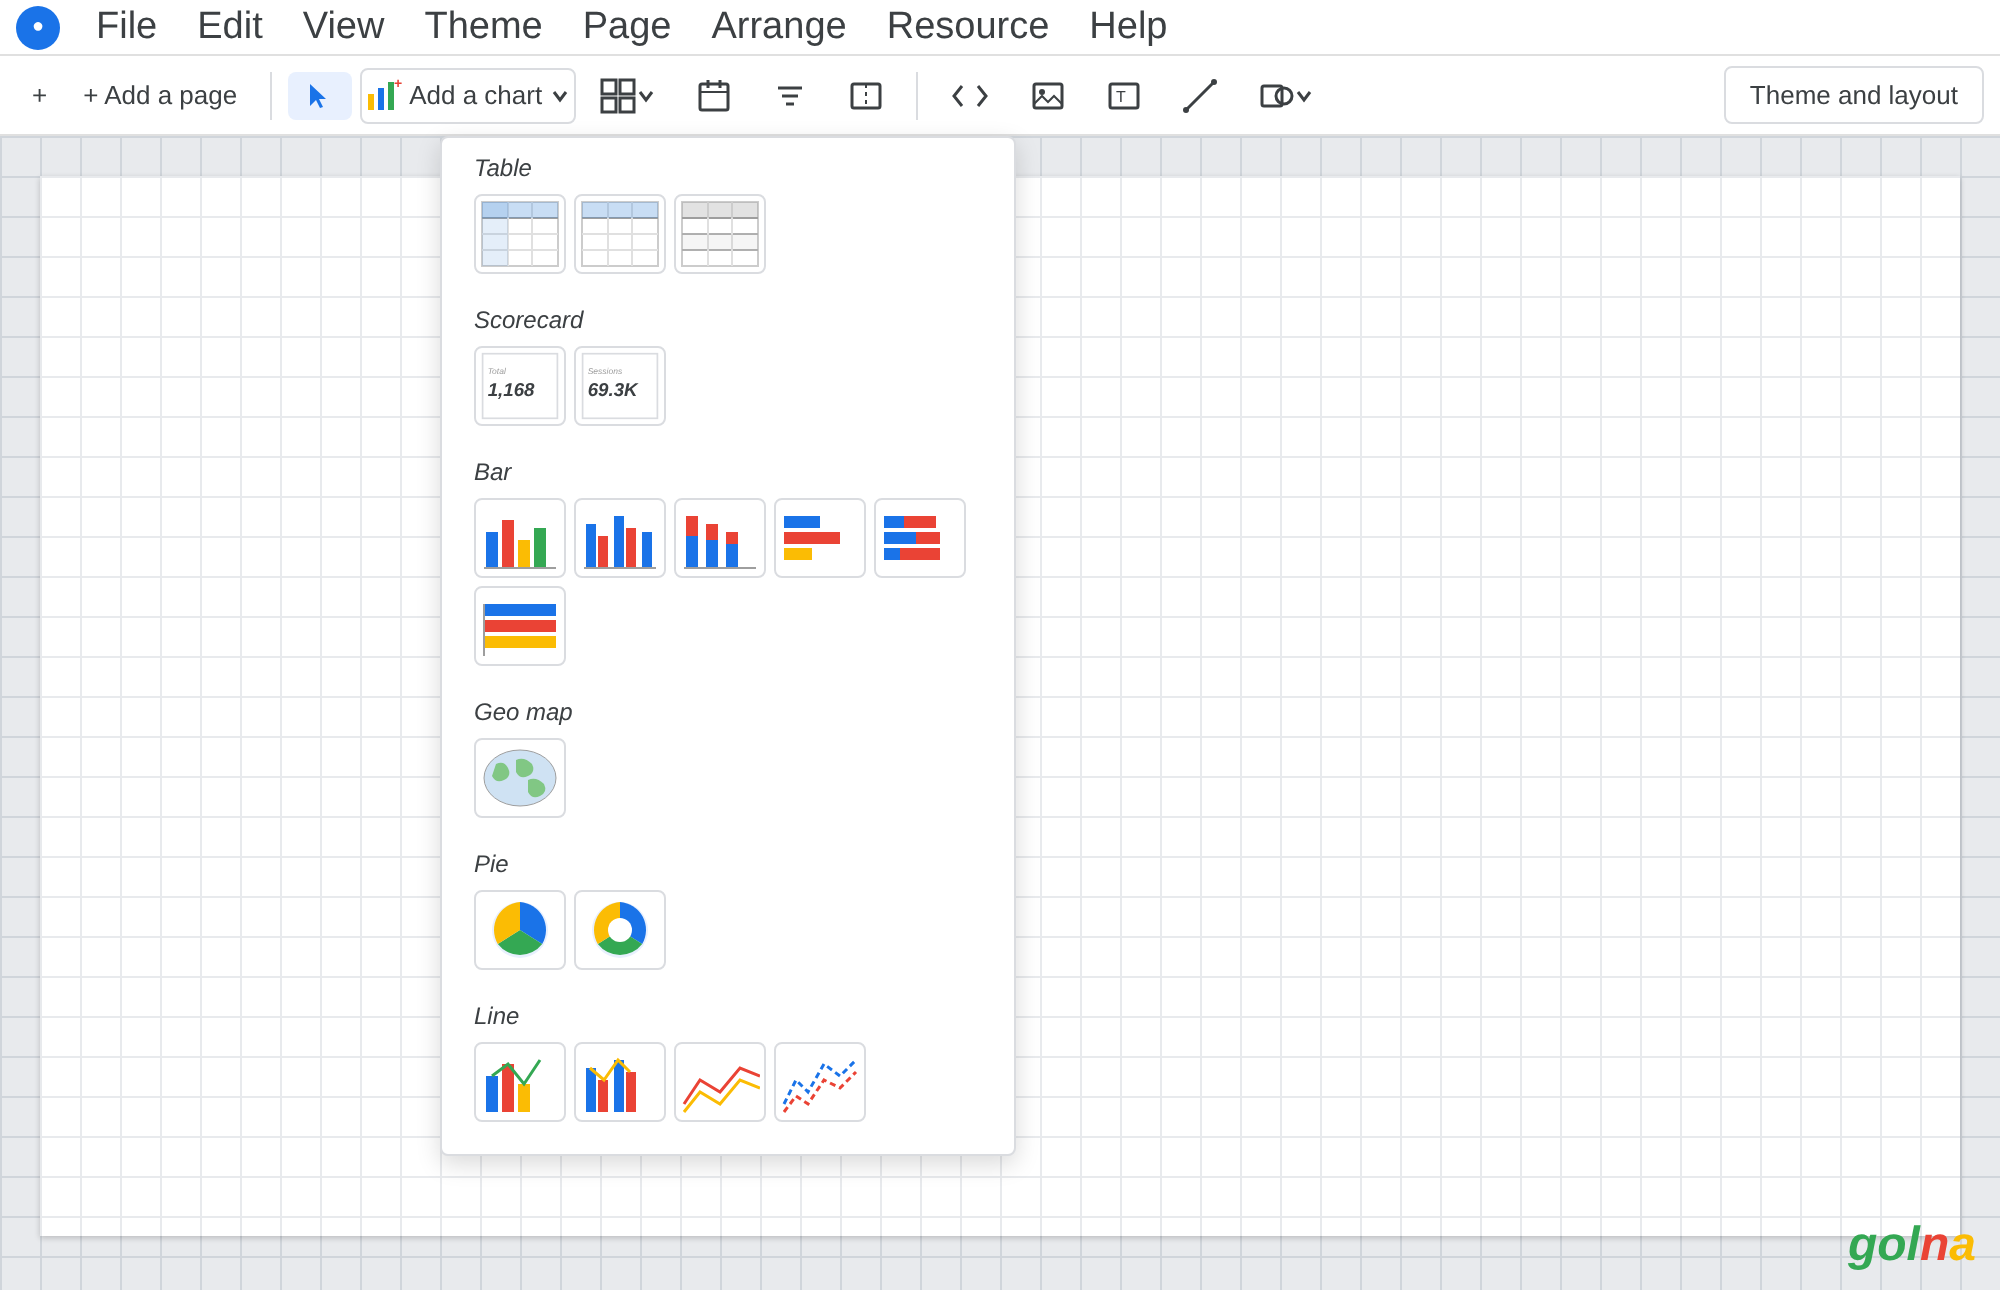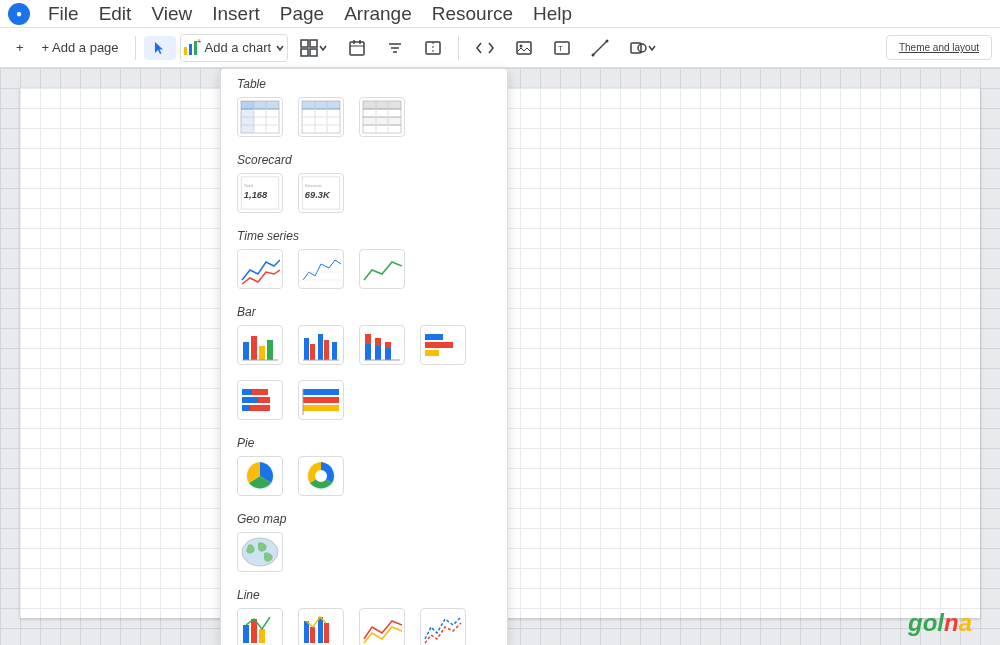--- a/index.html
+++ b/index.html
@@ -72,23 +72,22 @@
       background: #dadce0;
       margin: 0 4px;
     }
     .toolbar-spacer { flex: 1; }
     .theme-layout-btn {
       padding: 6px 12px;
       border: 1px solid #dadce0;
       border-radius: 4px;
       background: #fff;
       cursor: pointer;
-      font-size: 10px;
+      font-size: 13px;
       color: #3c4043;
-      text-decoration: underline;
     }
 
     
     .main-area {
       display: flex;
       height: calc(645px - 68px);
       position: relative;
     }
 
     
@@ -136,21 +135,21 @@
     .section-label {
       font-size: 12px;
       color: #3c4043;
       font-weight: 500;
       margin-bottom: 6px;
       display: block;
     }
     .chart-options {
       display: flex;
       flex-wrap: wrap;
-      gap: 15px;
+      gap: 4px;
       margin-bottom: 4px;
     }
     .chart-option {
       width: 46px;
       height: 40px;
       border: 1px solid #dadce0;
       border-radius: 4px;
       cursor: pointer;
       display: flex;
       align-items: center;
@@ -158,37 +157,37 @@
       background: #fff;
       overflow: hidden;
       padding: 2px;
     }
     .chart-option svg { width: 100%; height: 100%; }
 
     
     .goha-logo {
       position: absolute;
       bottom: 8px;
-      right: 28px;
+      right: 12px;
       font-size: 24px;
       font-weight: bold;
       color: #f4b400;
       font-style: italic;
     }
     .goha-logo span { color: #34a853; }
   </style>
 </head>
 <body>
 
 <div class="menubar">
   <div class="logo">●</div>
   <span class="menu-item">File</span>
   <span class="menu-item">Edit</span>
   <span class="menu-item">View</span>
-  <span class="menu-item">Insert</span>
+  <span class="menu-item">Theme</span>
   <span class="menu-item">Page</span>
   <span class="menu-item">Arrange</span>
   <span class="menu-item">Resource</span>
   <span class="menu-item">Help</span>
 </div>
 
 <div class="toolbar">
   <button class="toolbar-btn">
     <span>+</span>
     <span style="margin-left:18px;">+ Add a page</span>
@@ -344,43 +343,20 @@
         <div class="chart-option">
           <svg viewBox="0 0 46 40">
               <rect x="1" y="1" width="44" height="38" fill="none" stroke="#dadce0" stroke-width="1"></rect>
               <text x="4" y="13" font-size="5" fill="#9e9e9e">Sessions</text>
               <text x="4" y="26" font-size="11" font-weight="bold" fill="#3c4043">69.3K</text>
             </svg>
         </div>
       </div>
     </div>
 
-    <div class="chart-section">
-      <span class="section-label">Time series</span>
-      <div class="chart-options">
-        <div class="chart-option">
-          <svg viewBox="0 0 40 34">
-              <polyline points="2,28 10,18 18,22 26,10 34,14 40,8" fill="none" stroke="#1a73e8" stroke-width="1.5"></polyline>
-              <polyline points="2,32 10,26 18,30 26,20 34,22 40,18" fill="none" stroke="#ea4335" stroke-width="1.5"></polyline>
-            </svg>
-        </div>
-        <div class="chart-option">
-          <svg viewBox="0 0 40 34">
-              <polyline points="2,28 8,20 14,24 20,12 28,16 34,8 40,12" fill="none" stroke="#1a73e8" stroke-width="1"></polyline>
-              <line x1="2" y1="20" x2="40" y2="20" stroke="#e0e0e0" stroke-width="0.5"></line>
-              <line x1="2" y1="28" x2="40" y2="28" stroke="#e0e0e0" stroke-width="0.5"></line>
-            </svg>
-        </div>
-        <div class="chart-option">
-          <svg viewBox="0 0 40 34">
-              <polyline points="2,28 10,18 20,22 30,10 40,14" fill="none" stroke="#34a853" stroke-width="1.5"></polyline>
-            </svg>
-        </div>
-      </div>
-    </div>
 
     <div class="chart-section">
       <span class="section-label">Bar</span>
       <div class="chart-options">
         <div class="chart-option">
           <svg viewBox="0 0 40 34">
               <rect x="3" y="14" width="6" height="18" fill="#1a73e8"></rect>
               <rect x="11" y="8" width="6" height="24" fill="#ea4335"></rect>
               <rect x="19" y="18" width="6" height="14" fill="#fbbc04"></rect>
               <rect x="27" y="12" width="6" height="20" fill="#34a853"></rect>
@@ -430,20 +406,34 @@
               <rect x="2" y="6" width="36" height="6" fill="#1a73e8"></rect>
               <rect x="2" y="14" width="36" height="6" fill="#ea4335"></rect>
               <rect x="2" y="22" width="36" height="6" fill="#fbbc04"></rect>
               <line x1="2" y1="6" x2="2" y2="32" stroke="#9e9e9e" stroke-width="1"></line>
             </svg>
         </div>
       </div>
     </div>
 
     <div class="chart-section">
+      <span class="section-label">Geo map</span>
+      <div class="chart-options">
+        <div class="chart-option">
+          <svg viewBox="0 0 40 34">
+            <ellipse cx="20" cy="17" rx="18" ry="14" fill="#cfe2f3" stroke="#9e9e9e" stroke-width="0.5"></ellipse>
+            <path d="M8,10 Q12,8 14,12 Q16,16 12,18 Q8,20 6,16 Z" fill="#81c784"></path>
+            <path d="M18,8 Q22,6 26,10 Q28,14 24,16 Q20,18 18,14 Z" fill="#81c784"></path>
+            <path d="M24,18 Q28,16 32,20 Q34,24 30,26 Q26,28 24,24 Z" fill="#81c784"></path>
+          </svg>
+        </div>
+      </div>
+    </div>
+
+    <div class="chart-section">
       <span class="section-label">Pie</span>
       <div class="chart-options">
         <div class="chart-option">
           <svg viewBox="0 0 40 34">
             <circle cx="20" cy="17" r="14" fill="#e8f0fe"></circle>
             <path d="M20,17 L20,3 A14,14 0 0,1 31.1,24 Z" fill="#1a73e8"></path>
             <path d="M20,17 L31.1,24 A14,14 0 0,1 8.9,24 Z" fill="#34a853"></path>
             <path d="M20,17 L8.9,24 A14,14 0 0,1 20,3 Z" fill="#fbbc04"></path>
           </svg>
         </div>
@@ -453,34 +443,20 @@
             <path d="M20,17 L20,3 A14,14 0 0,1 31.1,24 Z" fill="#1a73e8"></path>
             <path d="M20,17 L31.1,24 A14,14 0 0,1 8.9,24 Z" fill="#34a853"></path>
             <path d="M20,17 L8.9,24 A14,14 0 0,1 20,3 Z" fill="#fbbc04"></path>
             <circle cx="20" cy="17" r="6" fill="white"></circle>
           </svg>
         </div>
       </div>
     </div>
 
     <div class="chart-section">
-      <span class="section-label">Geo map</span>
-      <div class="chart-options">
-        <div class="chart-option">
-          <svg viewBox="0 0 40 34">
-            <ellipse cx="20" cy="17" rx="18" ry="14" fill="#cfe2f3" stroke="#9e9e9e" stroke-width="0.5"></ellipse>
-            <path d="M8,10 Q12,8 14,12 Q16,16 12,18 Q8,20 6,16 Z" fill="#81c784"></path>
-            <path d="M18,8 Q22,6 26,10 Q28,14 24,16 Q20,18 18,14 Z" fill="#81c784"></path>
-            <path d="M24,18 Q28,16 32,20 Q34,24 30,26 Q26,28 24,24 Z" fill="#81c784"></path>
-          </svg>
-        </div>
-      </div>
-    </div>
-
-    <div class="chart-section">
       <span class="section-label">Line</span>
       <div class="chart-options">
         <div class="chart-option">
           <svg viewBox="0 0 40 34">
               <rect x="3" y="14" width="6" height="18" fill="#1a73e8"></rect>
               <rect x="11" y="8" width="6" height="24" fill="#ea4335"></rect>
               <rect x="19" y="18" width="6" height="14" fill="#fbbc04"></rect>
               <polyline points="6,14 14,8 22,18 30,6" fill="none" stroke="#34a853" stroke-width="1.5"></polyline>
             </svg>
         </div>

